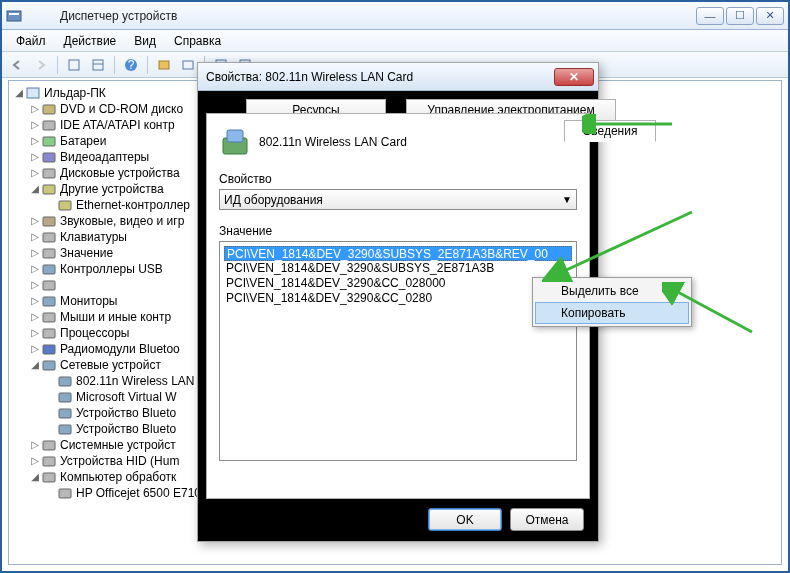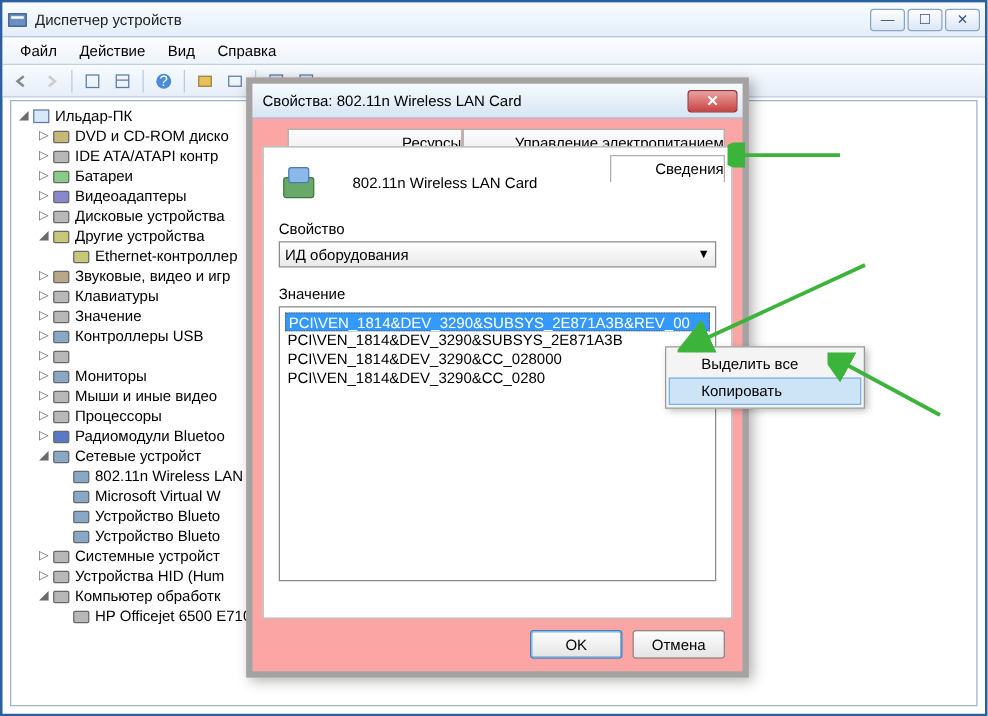--- a/index.html
+++ b/index.html
@@ -1,50 +1,50 @@
 <!DOCTYPE html>
 <html><head>
 <meta charset="utf-8">
 <style>
   * { box-sizing: border-box; font-family: "Segoe UI", Tahoma, sans-serif; font-size: 12px; }
   body { margin: 0; padding: 0; width: 790px; height: 573px; background: #fff; overflow: hidden; border: 2px solid #2a5fa0; position: relative;}
   
   
-  .titlebar { height: 28px; background: linear-gradient(to bottom,#f9fcff,#e3edf9); border-bottom:1px solid #a0b5d2; display:flex; align-items:center; padding:0 4px;}
+  .titlebar { height: 28px; background: linear-gradient(to bottom,#f9fcff,#e3edf9); border-bottom:1px solid #a0b5d2; display:flex; align-items:center; padding:0 4px;gap:32px;}
   .titlebar .t-icon{width:16px;height:16px;margin-right:6px;}
   .titlebar .title{flex:1;color:#222;}
   .winbtns{display:flex;gap:2px;}
   .winbtn{width:28px;height:18px;border:1px solid #8aa4c6;border-radius:3px;background:linear-gradient(#fefefe,#dbe7f5);display:flex;align-items:center;justify-content:center;font-size:11px;color:#3a5a80;}
   
   .menubar{height:22px;background:linear-gradient(#fbfcfe,#eef3fa);border-bottom:1px solid #c1cfdf;display:flex;align-items:center;padding-left:6px;gap:2px;}
   .menuitem{padding:2px 8px;}
   
   .toolbar{height:26px;background:linear-gradient(#f7fbff,#e6eef8);border-bottom:1px solid #b9c9de;display:flex;align-items:center;padding-left:4px;gap:2px;}
   .tbtn{width:22px;height:22px;display:flex;align-items:center;justify-content:center;border:1px solid transparent;}
   .tsep{width:1px;height:18px;background:#b9c9de;margin:0 3px;}
   
   .content{position:absolute;top:78px;left:6px;right:6px;bottom:6px;border:1px solid #9fb3cc;background:#fff;overflow:hidden;}
   .tree{padding:4px;line-height:16px;font-size:12px;}
   .trow{display:flex;align-items:center;height:16px;white-space:nowrap;}
   .ticon{width:16px;height:16px;margin-right:3px;flex-shrink:0;}
   .exp{width:12px;text-align:center;color:#6a6a6a;font-size:10px;flex-shrink:0;}
   .ind{display:inline-block;}
   
   
-  .dialog{position:absolute;left:195px;top:60px;width:402px;height:480px;background:#fca5a5;border:5px solid #a3a3a3;box-shadow:3px 3px 10px rgba(0,0,0,0.3);z-index:10;}
+  .dialog{position:absolute;left:195px;top:60px;width:402px;height:480px;background:#000000;border:1px solid #a3a3a3;box-shadow:3px 3px 10px rgba(0,0,0,0.3);z-index:10;}
   .dlg-title{height:28px;background:linear-gradient(#f6fbff,#d6e4f3);display:flex;align-items:center;padding-left:8px;border-bottom:1px solid #a8bdd8;}
   .dlg-title span{flex:1;}
   .closebtn{width:40px;height:18px;margin-right:4px;background:linear-gradient(#e9a0a0,#c94444);border:1px solid #983030;border-radius:3px;color:#fff;display:flex;align-items:center;justify-content:center;font-weight:bold;}
   .dlg-body{padding:8px;}
   .tabstrip{position:relative;height:44px;}
   .tabrow{position:absolute;display:flex;}
-  .tab{border:1px solid #b0b0b0;background:linear-gradient(#fdfdfd,#ececec);padding:3px 0;text-align:right;border-bottom:none;position:relative;}
+  .tab{border:1px solid #b0b0b0;background:linear-gradient(#fdfdfd,#ececec);padding:3px 0;text-align:center;border-bottom:none;position:relative;margin-left:20px;}
   .tab.active{background:#fff;z-index:2;border-bottom:1px solid #fff;margin-bottom:-1px;}
   .tabpanel{border:1px solid #b0b0b0;background:#fff;position:absolute;left:8px;right:8px;top:50px;bottom:42px;padding:12px;}
-  .dev-head{display:flex;align-items:center;gap:27px;margin-bottom:14px;}
+  .dev-head{display:flex;align-items:center;gap:8px;margin-bottom:14px;}
   .lbl{margin-bottom:3px;}
   .combo{width:100%;height:21px;border:1px solid #8a8a8a;background:linear-gradient(#fff,#e9e9e9);display:flex;align-items:center;padding:0 4px;margin-bottom:14px;}
   .combo .arrow{margin-left:auto;font-size:10px;}
   .listbox{width:100%;height:220px;border:1px solid #8a8a8a;background:#fff;padding:4px;overflow:hidden;}
   .lrow{padding:0 2px;height:15px;line-height:15px;}
   .lrow.sel{background:#3399ff;color:#fff;border:1px dotted #666;}
   .dlg-btns{position:absolute;bottom:10px;right:14px;display:flex;gap:8px;}
   .btn{width:74px;height:23px;border:1px solid #8a8a8a;background:linear-gradient(#fdfdfd,#e4e4e4);border-radius:3px;text-align:center;}
   .btn.def{border:1px solid #3a82c8;box-shadow:0 0 0 1px #7bb2e6 inset;}
   
@@ -245,21 +245,21 @@
           <rect x="2" y="4" width="12" height="9" rx="1" fill="#88a8c8" stroke="#666"></rect>
         </svg>
         <span>Мониторы</span>
       </div>
       <div class="trow">
         <span class="ind" style="width:16px"></span>
         <span class="exp">▷</span>
         <svg class="ticon" viewBox="0 0 16 16">
           <rect x="2" y="4" width="12" height="9" rx="1" fill="#b8b8b8" stroke="#666"></rect>
         </svg>
-        <span>Мыши и иные видео</span>
+        <span>Мыши и иные контр</span>
       </div>
       <div class="trow">
         <span class="ind" style="width:16px"></span>
         <span class="exp">▷</span>
         <svg class="ticon" viewBox="0 0 16 16">
           <rect x="2" y="4" width="12" height="9" rx="1" fill="#b8b8b8" stroke="#666"></rect>
         </svg>
         <span>Процессоры</span>
       </div>
       <div class="trow">

